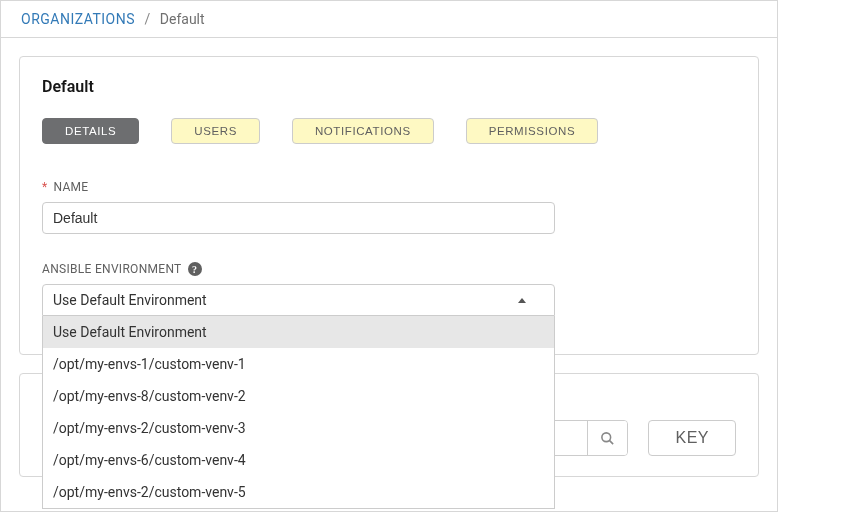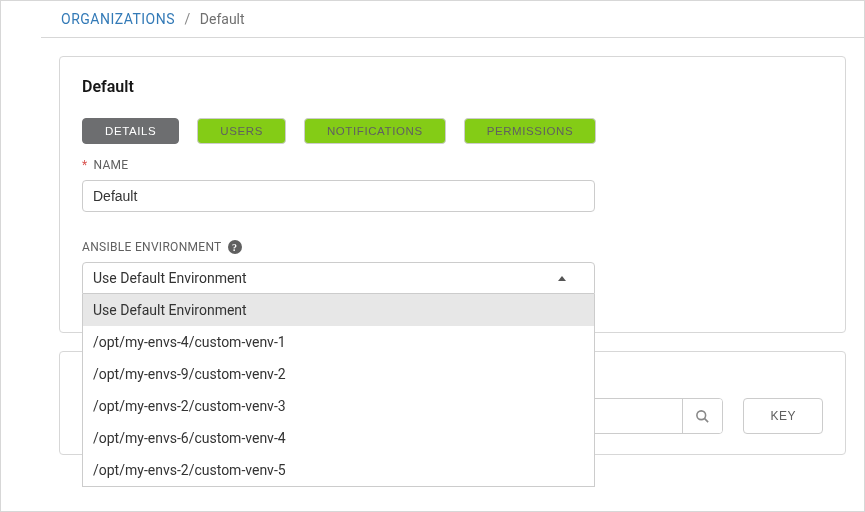--- a/index.html
+++ b/index.html
@@ -11,24 +11,23 @@
       font-family: -apple-system, BlinkMacSystemFont, "Segoe UI", Roboto, "Helvetica Neue", Arial, sans-serif;
       font-size: 14px;
       color: #333;
       background: #fff;
       width: 865px;
       height: 512px;
       overflow: hidden;
     }
     .outer-border {
       border: 1px solid #d7d7d7;
-      width: 865px;
+      width: 778px;
       height: 512px;
       position: relative;
-      padding-left: 40px;
     }
     .breadcrumb {
       padding: 10px 20px;
       border-bottom: 1px solid #d7d7d7;
       font-size: 14px;
     }
     .breadcrumb a {
       color: #337ab7;
       text-decoration: none;
       text-transform: uppercase;
@@ -54,26 +53,26 @@
       position: relative;
     }
     .panel-title {
       font-size: 16px;
       font-weight: 600;
       color: #161616;
       margin-bottom: 22px;
     }
     .tabs {
       display: flex;
-      gap: 18px;
-      margin-bottom: 14px;
+      gap: 32px;
+      margin-bottom: 36px;
     }
     .tab {
       border: 1px solid #ccc;
-      background: #84cc16;
+      background: #fef9c3;
       color: #606060;
       padding: 6px 22px;
       border-radius: 4px;
       font-size: 11.5px;
       letter-spacing: 0.6px;
       cursor: pointer;
       text-transform: uppercase;
     }
     .tab.active {
       background: #6d6e70;
@@ -224,21 +223,21 @@
       width: 15px;
       height: 15px;
       stroke: #888;
     }
     .key-btn {
       border: 1px solid #ccc;
       background: #fff;
       color: #606060;
       padding: 8px 26px;
       border-radius: 4px;
-      font-size: 12px;
+      font-size: 16px;
       letter-spacing: 0.5px;
       cursor: pointer;
       height: 36px;
     }
     .right-cutoff {
       
     }
   </style>
 </head>
 <body>
@@ -277,22 +276,22 @@
             <span>ANSIBLE ENVIRONMENT</span>
             <span class="help-icon">?</span>
           </div>
           <div class="select-wrapper">
             <div class="select-display">
               <span>Use Default Environment</span>
               <span class="caret-up"></span>
             </div>
             <div class="dropdown">
               <div class="dropdown-item highlighted">Use Default Environment</div>
-              <div class="dropdown-item">/opt/my-envs-4/custom-venv-1</div>
-              <div class="dropdown-item">/opt/my-envs-9/custom-venv-2</div>
+              <div class="dropdown-item">/opt/my-envs-1/custom-venv-1</div>
+              <div class="dropdown-item">/opt/my-envs-8/custom-venv-2</div>
               <div class="dropdown-item">/opt/my-envs-2/custom-venv-3</div>
               <div class="dropdown-item">/opt/my-envs-6/custom-venv-4</div>
               <div class="dropdown-item">/opt/my-envs-2/custom-venv-5</div>
             </div>
           </div>
         </div>
       </div>
     </div>
 
     <div class="lower-panel">

